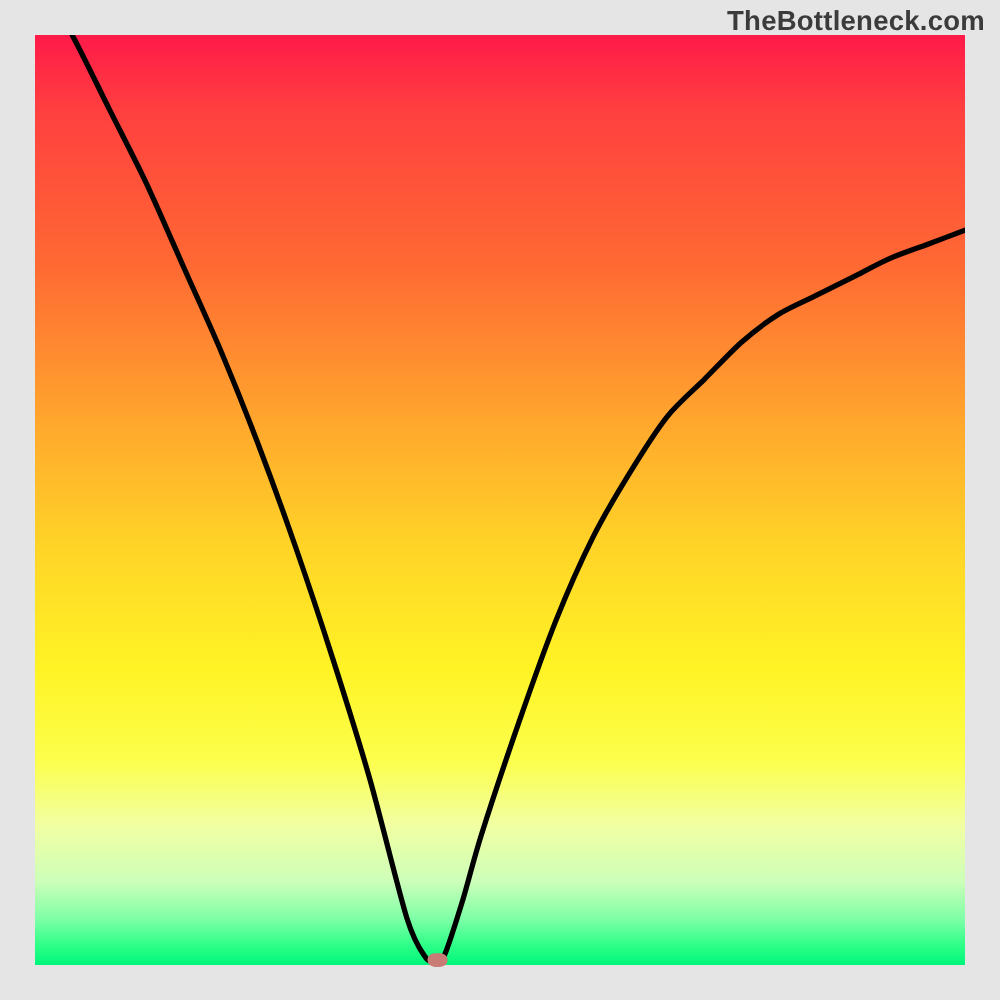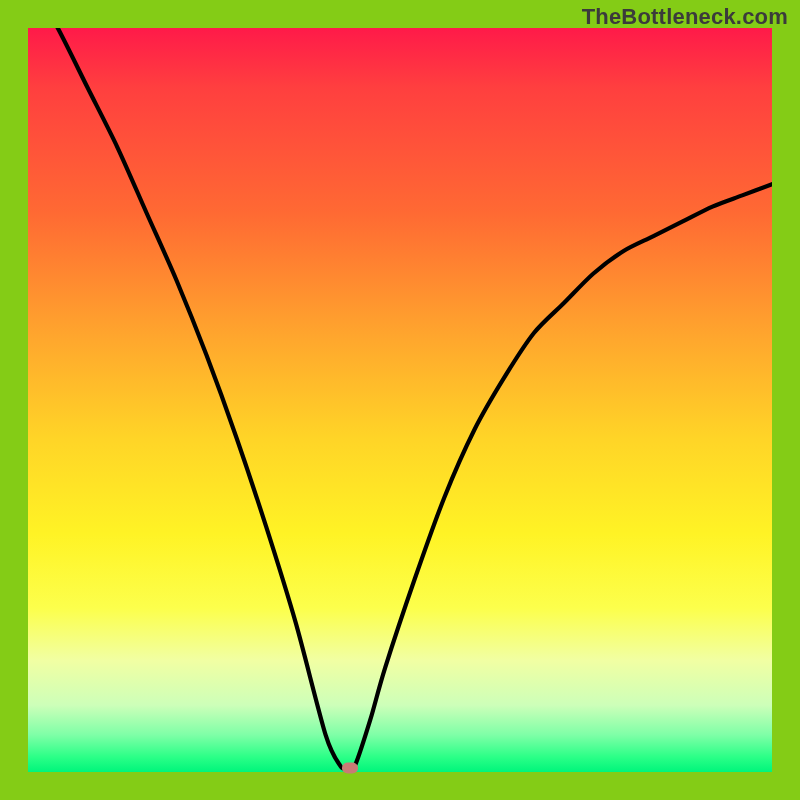--- a/index.html
+++ b/index.html
@@ -8,21 +8,21 @@
     width: 800px;
     height: 800px;
     overflow: hidden;
     background: #000;
     font-family: Arial, Helvetica, sans-serif;
   }
   .frame {
     position: relative;
     width: 800px;
     height: 800px;
-    background: #84cc16;
+    background: #e5e5e5;
   }
   .watermark {
     position: absolute;
     top: 4px;
     right: 12px;
     color: #3b3b3b;
     font-size: 22px;
     font-weight: 600;
     letter-spacing: 0.2px;
     z-index: 10;

